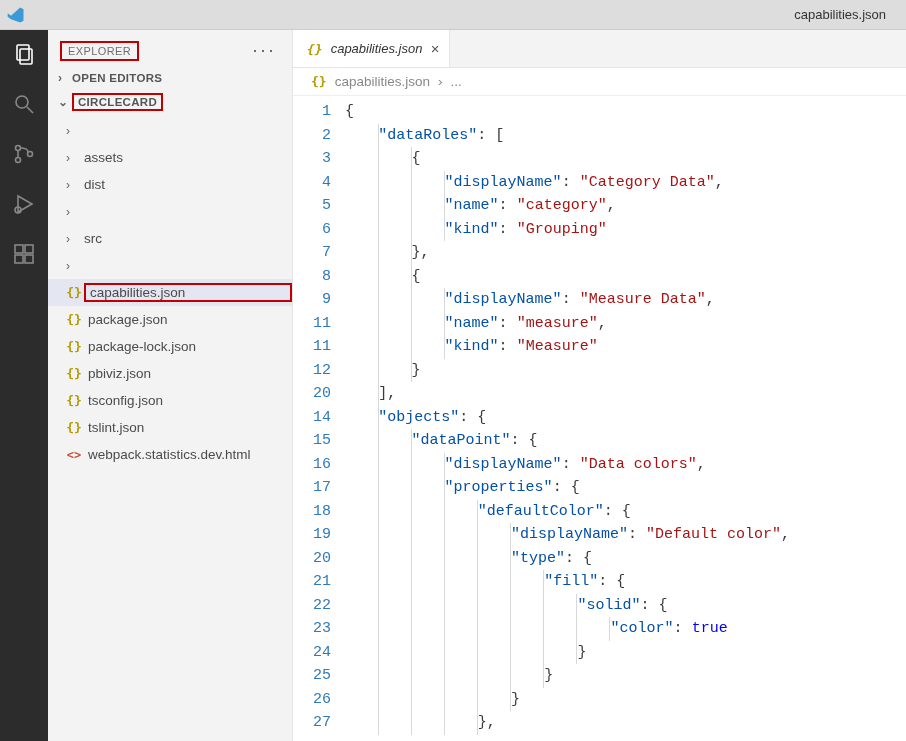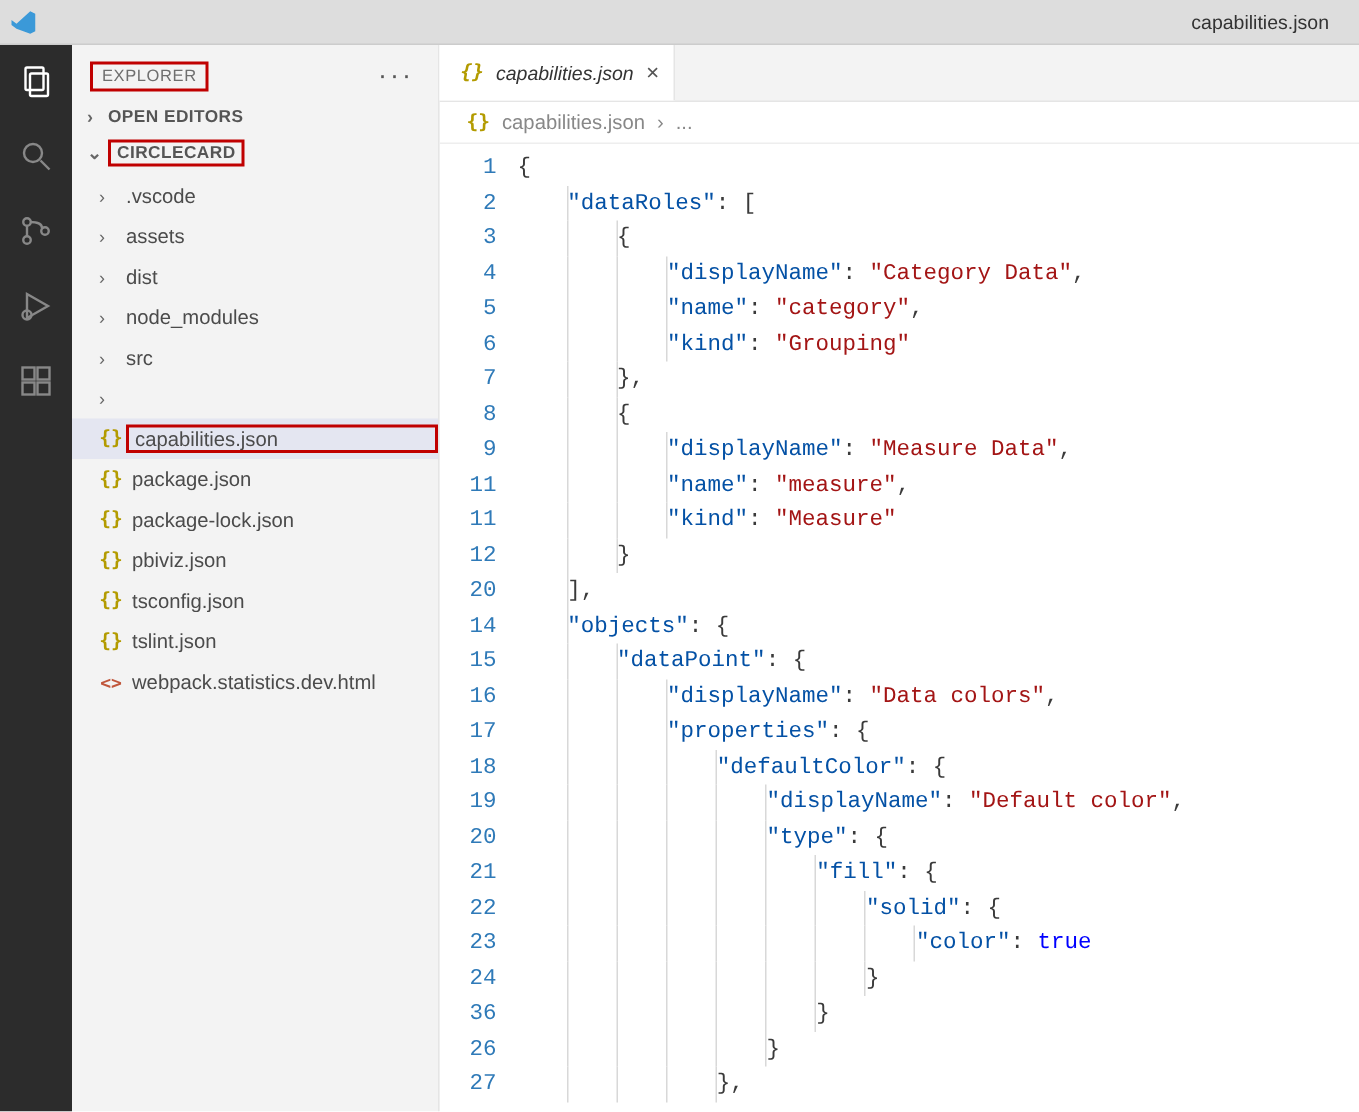--- a/index.html
+++ b/index.html
@@ -248,33 +248,31 @@
       <span class="chev">›</span>
       <span>OPEN EDITORS</span>
     </div>
     <div class="section-row highlight">
       <span class="chev">⌄</span>
       <span class="label">CIRCLECARD</span>
     </div>
     <div class="tree" id="tree">
         <div class="tree-row">
           <span class="chev">›</span>
-          <span class="flabel">.vscode</span>
         </div>
         <div class="tree-row">
           <span class="chev">›</span>
           <span class="flabel">assets</span>
         </div>
         <div class="tree-row">
           <span class="chev">›</span>
           <span class="flabel">dist</span>
         </div>
         <div class="tree-row">
           <span class="chev">›</span>
-          <span class="flabel">node_modules</span>
         </div>
         <div class="tree-row">
           <span class="chev">›</span>
           <span class="flabel">src</span>
         </div>
         <div class="tree-row">
           <span class="chev">›</span>
         </div>
         <div class="tree-row selected highlight">
           <span class="ficon braces">{}</span>
@@ -340,20 +338,20 @@
           <div class="ln">15</div>
           <div class="ln">16</div>
           <div class="ln">17</div>
           <div class="ln">18</div>
           <div class="ln">19</div>
           <div class="ln">20</div>
           <div class="ln">21</div>
           <div class="ln">22</div>
           <div class="ln">23</div>
           <div class="ln">24</div>
-          <div class="ln">36</div>
+          <div class="ln">25</div>
           <div class="ln">26</div>
           <div class="ln">27</div>
         </div>
       <div class="code" id="code"><div class="cl"><span style="padding-left: 0px;"><span class="p">{</span></span></div><div class="cl"><span class="ig" style="left: 33px;"></span><span style="padding-left: 33.2px;"><span class="k">"dataRoles"</span><span class="p">: [</span></span></div><div class="cl"><span class="ig" style="left: 33px;"></span><span class="ig" style="left: 66px;"></span><span style="padding-left: 66.4px;"><span class="p">{</span></span></div><div class="cl"><span class="ig" style="left: 33px;"></span><span class="ig" style="left: 66px;"></span><span class="ig" style="left: 99px;"></span><span style="padding-left: 99.6px;"><span class="k">"displayName"</span><span class="p">: </span><span class="s">"Category Data"</span><span class="p">,</span></span></div><div class="cl"><span class="ig" style="left: 33px;"></span><span class="ig" style="left: 66px;"></span><span class="ig" style="left: 99px;"></span><span style="padding-left: 99.6px;"><span class="k">"name"</span><span class="p">: </span><span class="s">"category"</span><span class="p">,</span></span></div><div class="cl"><span class="ig" style="left: 33px;"></span><span class="ig" style="left: 66px;"></span><span class="ig" style="left: 99px;"></span><span style="padding-left: 99.6px;"><span class="k">"kind"</span><span class="p">: </span><span class="s">"Grouping"</span></span></div><div class="cl"><span class="ig" style="left: 33px;"></span><span class="ig" style="left: 66px;"></span><span style="padding-left: 66.4px;"><span class="p">},</span></span></div><div class="cl"><span class="ig" style="left: 33px;"></span><span class="ig" style="left: 66px;"></span><span style="padding-left: 66.4px;"><span class="p">{</span></span></div><div class="cl"><span class="ig" style="left: 33px;"></span><span class="ig" style="left: 66px;"></span><span class="ig" style="left: 99px;"></span><span style="padding-left: 99.6px;"><span class="k">"displayName"</span><span class="p">: </span><span class="s">"Measure Data"</span><span class="p">,</span></span></div><div class="cl"><span class="ig" style="left: 33px;"></span><span class="ig" style="left: 66px;"></span><span class="ig" style="left: 99px;"></span><span style="padding-left: 99.6px;"><span class="k">"name"</span><span class="p">: </span><span class="s">"measure"</span><span class="p">,</span></span></div><div class="cl"><span class="ig" style="left: 33px;"></span><span class="ig" style="left: 66px;"></span><span class="ig" style="left: 99px;"></span><span style="padding-left: 99.6px;"><span class="k">"kind"</span><span class="p">: </span><span class="s">"Measure"</span></span></div><div class="cl"><span class="ig" style="left: 33px;"></span><span class="ig" style="left: 66px;"></span><span style="padding-left: 66.4px;"><span class="p">}</span></span></div><div class="cl"><span class="ig" style="left: 33px;"></span><span style="padding-left: 33.2px;"><span class="p">],</span></span></div><div class="cl"><span class="ig" style="left: 33px;"></span><span style="padding-left: 33.2px;"><span class="k">"objects"</span><span class="p">: {</span></span></div><div class="cl"><span class="ig" style="left: 33px;"></span><span class="ig" style="left: 66px;"></span><span style="padding-left: 66.4px;"><span class="k">"dataPoint"</span><span class="p">: {</span></span></div><div class="cl"><span class="ig" style="left: 33px;"></span><span class="ig" style="left: 66px;"></span><span class="ig" style="left: 99px;"></span><span style="padding-left: 99.6px;"><span class="k">"displayName"</span><span class="p">: </span><span class="s">"Data colors"</span><span class="p">,</span></span></div><div class="cl"><span class="ig" style="left: 33px;"></span><span class="ig" style="left: 66px;"></span><span class="ig" style="left: 99px;"></span><span style="padding-left: 99.6px;"><span class="k">"properties"</span><span class="p">: {</span></span></div><div class="cl"><span class="ig" style="left: 33px;"></span><span class="ig" style="left: 66px;"></span><span class="ig" style="left: 99px;"></span><span class="ig" style="left: 132px;"></span><span style="padding-left: 132.8px;"><span class="k">"defaultColor"</span><span class="p">: {</span></span></div><div class="cl"><span class="ig" style="left: 33px;"></span><span class="ig" style="left: 66px;"></span><span class="ig" style="left: 99px;"></span><span class="ig" style="left: 132px;"></span><span class="ig" style="left: 165px;"></span><span style="padding-left: 166px;"><span class="k">"displayName"</span><span class="p">: </span><span class="s">"Default color"</span><span class="p">,</span></span></div><div class="cl"><span class="ig" style="left: 33px;"></span><span class="ig" style="left: 66px;"></span><span class="ig" style="left: 99px;"></span><span class="ig" style="left: 132px;"></span><span class="ig" style="left: 165px;"></span><span style="padding-left: 166px;"><span class="k">"type"</span><span class="p">: {</span></span></div><div class="cl"><span class="ig" style="left: 33px;"></span><span class="ig" style="left: 66px;"></span><span class="ig" style="left: 99px;"></span><span class="ig" style="left: 132px;"></span><span class="ig" style="left: 165px;"></span><span class="ig" style="left: 198px;"></span><span style="padding-left: 199.2px;"><span class="k">"fill"</span><span class="p">: {</span></span></div><div class="cl"><span class="ig" style="left: 33px;"></span><span class="ig" style="left: 66px;"></span><span class="ig" style="left: 99px;"></span><span class="ig" style="left: 132px;"></span><span class="ig" style="left: 165px;"></span><span class="ig" style="left: 198px;"></span><span class="ig" style="left: 231px;"></span><span style="padding-left: 232.4px;"><span class="k">"solid"</span><span class="p">: {</span></span></div><div class="cl"><span class="ig" style="left: 33px;"></span><span class="ig" style="left: 66px;"></span><span class="ig" style="left: 99px;"></span><span class="ig" style="left: 132px;"></span><span class="ig" style="left: 165px;"></span><span class="ig" style="left: 198px;"></span><span class="ig" style="left: 231px;"></span><span class="ig" style="left: 264px;"></span><span style="padding-left: 265.6px;"><span class="k">"color"</span><span class="p">: </span><span class="b">true</span></span></div><div class="cl"><span class="ig" style="left: 33px;"></span><span class="ig" style="left: 66px;"></span><span class="ig" style="left: 99px;"></span><span class="ig" style="left: 132px;"></span><span class="ig" style="left: 165px;"></span><span class="ig" style="left: 198px;"></span><span class="ig" style="left: 231px;"></span><span style="padding-left: 232.4px;"><span class="p">}</span></span></div><div class="cl"><span class="ig" style="left: 33px;"></span><span class="ig" style="left: 66px;"></span><span class="ig" style="left: 99px;"></span><span class="ig" style="left: 132px;"></span><span class="ig" style="left: 165px;"></span><span class="ig" style="left: 198px;"></span><span style="padding-left: 199.2px;"><span class="p">}</span></span></div><div class="cl"><span class="ig" style="left: 33px;"></span><span class="ig" style="left: 66px;"></span><span class="ig" style="left: 99px;"></span><span class="ig" style="left: 132px;"></span><span class="ig" style="left: 165px;"></span><span style="padding-left: 166px;"><span class="p">}</span></span></div><div class="cl"><span class="ig" style="left: 33px;"></span><span class="ig" style="left: 66px;"></span><span class="ig" style="left: 99px;"></span><span class="ig" style="left: 132px;"></span><span style="padding-left: 132.8px;"><span class="p">},</span></span></div></div>
     </div>
   </div>
 </div>
 
 </body></html>

